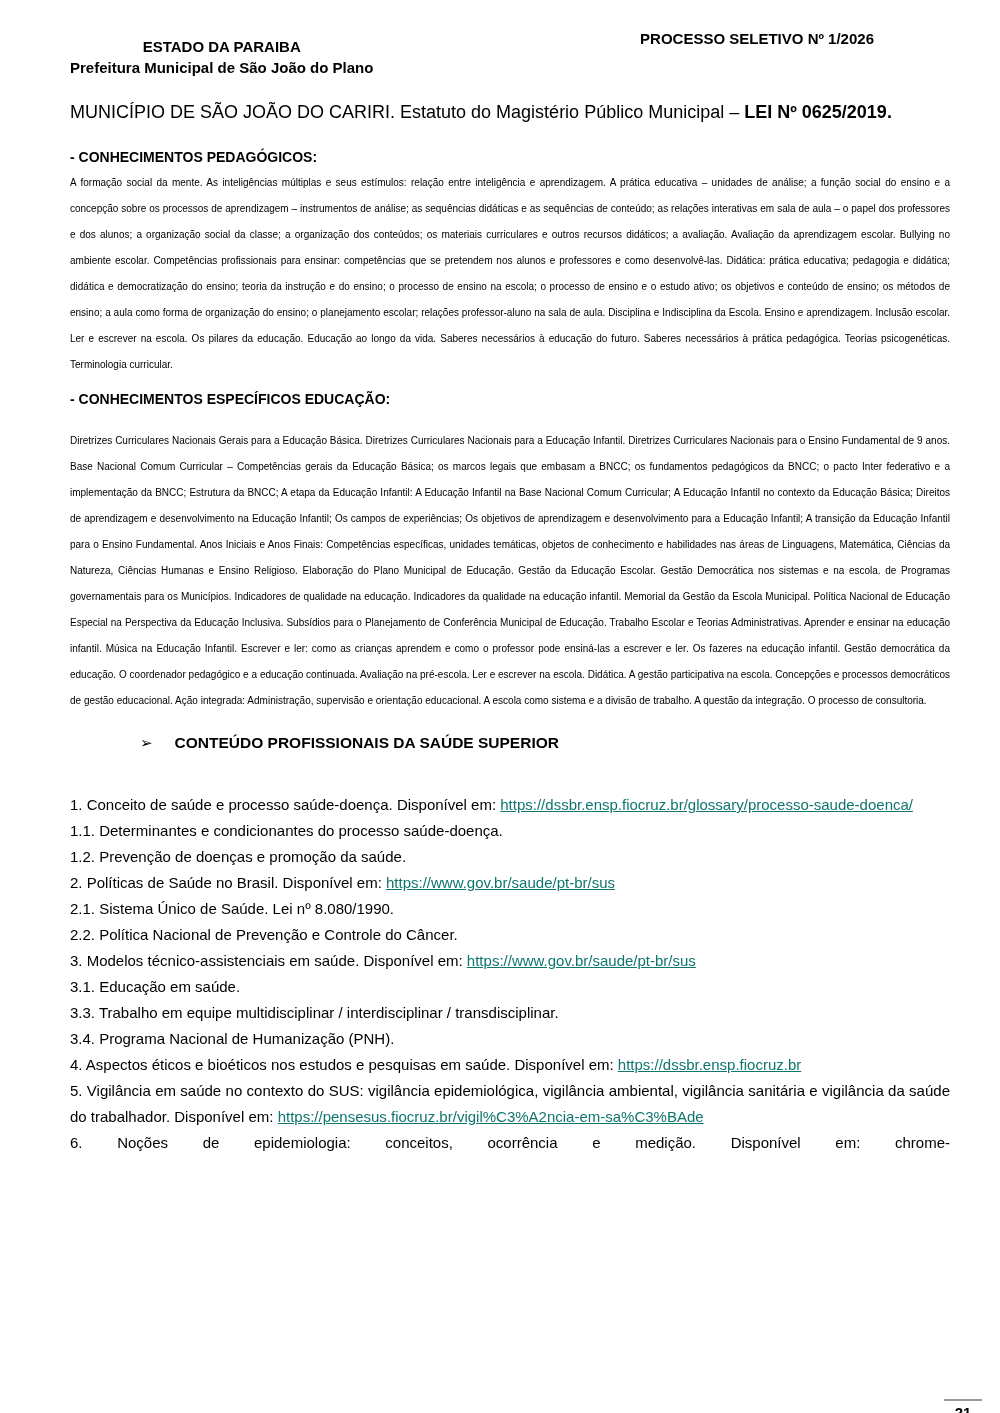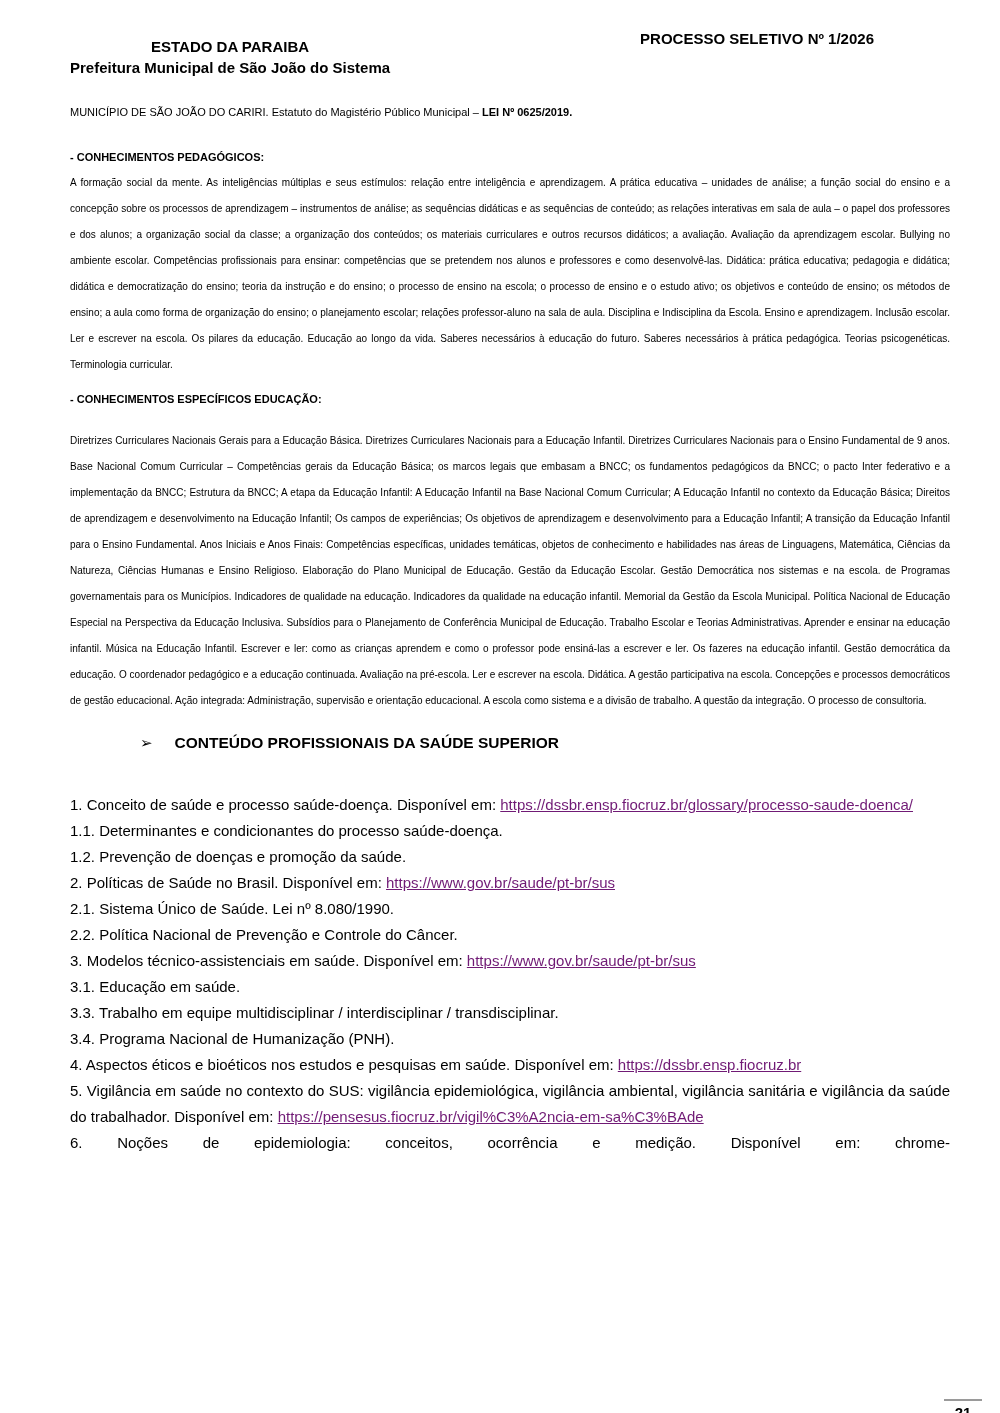--- a/index.html
+++ b/index.html
@@ -25,29 +25,29 @@
     align-items: flex-start;
     font-weight: bold;
     font-size: 15px;
     line-height: 21px;
   }
   .hdr-left  { text-align: center; margin-top: 8px; }
   .hdr-right { text-align: left; margin-right: 76px; }
 
   .title {
     margin: 24px 0 0 0;
-    font-size: 11px;
+    font-size: 18px;
     line-height: 20px;
   }
   .title b { font-weight: bold; }
 
   .sec-heading {
     margin: 22px 0 0 0;
     font-weight: bold;
-    font-size: 11px;
+    font-size: 14px;
     line-height: 26px;
   }
   .sec-heading.second { margin-top: 8px; margin-bottom: 16px; }
 
   .para {
     margin: 0;
     text-align: justify;
     font-size: 10px;
     line-height: 26px;
   }
@@ -72,21 +72,21 @@
   .list { margin: 0; }
   .li {
     margin: 0;
     text-align: justify;
     font-size: 15px;
     line-height: 26px;
   }
   .li.justify-last { text-align-last: justify; }
 
   .link {
-    color: #701a75;
+    color: #0f766e;
     text-decoration: underline;
     cursor: pointer;
     word-break: break-all;
   }
 
   footer {
     position: absolute;
     top: 1399px;
     right: 18px;
     width: 38px;
@@ -97,21 +97,21 @@
   .rule-bottom { height: 8px; background: #a6a6a6; }
 </style>
 </head>
 <body>
 
 <div class="page">
 
   <header>
     <div class="hdr-left">
       <div>ESTADO DA PARAIBA</div>
-      <div>Prefeitura Municipal de São João do Sistema</div>
+      <div>Prefeitura Municipal de São João do Plano</div>
     </div>
     <div class="hdr-right">
       <div>PROCESSO SELETIVO Nº 1/2026</div>
     </div>
   </header>
 
   <p class="title"><span>MUNICÍPIO DE SÃO JOÃO DO CARIRI. Estatuto do Magistério Público Municipal – </span><b>LEI Nº 0625/2019.</b></p>
 
   <p class="sec-heading">- CONHECIMENTOS PEDAGÓGICOS:</p>
   <p class="para">A formação social da mente. As inteligências múltiplas e seus estímulos: relação entre inteligência e aprendizagem. A prática educativa – unidades de análise; a função social do ensino e a concepção sobre os processos de aprendizagem – instrumentos de análise; as sequências didáticas e as sequências de conteúdo; as relações interativas em sala de aula – o papel dos professores e dos alunos; a organização social da classe; a organização dos conteúdos; os materiais curriculares e outros recursos didáticos; a avaliação. Avaliação da aprendizagem escolar. Bullying no ambiente escolar. Competências profissionais para ensinar: competências que se pretendem nos alunos e professores e como desenvolvê-las. Didática: prática educativa; pedagogia e didática; didática e democratização do ensino; teoria da instrução e do ensino; o processo de ensino na escola; o processo de ensino e o estudo ativo; os objetivos e conteúdo de ensino; os métodos de ensino; a aula como forma de organização do ensino; o planejamento escolar; relações professor-aluno na sala de aula. Disciplina e Indisciplina da Escola. Ensino e aprendizagem. Inclusão escolar. Ler e escrever na escola. Os pilares da educação. Educação ao longo da vida. Saberes necessários à educação do futuro. Saberes necessários à prática pedagógica. Teorias psicogenéticas. Terminologia curricular.</p>

